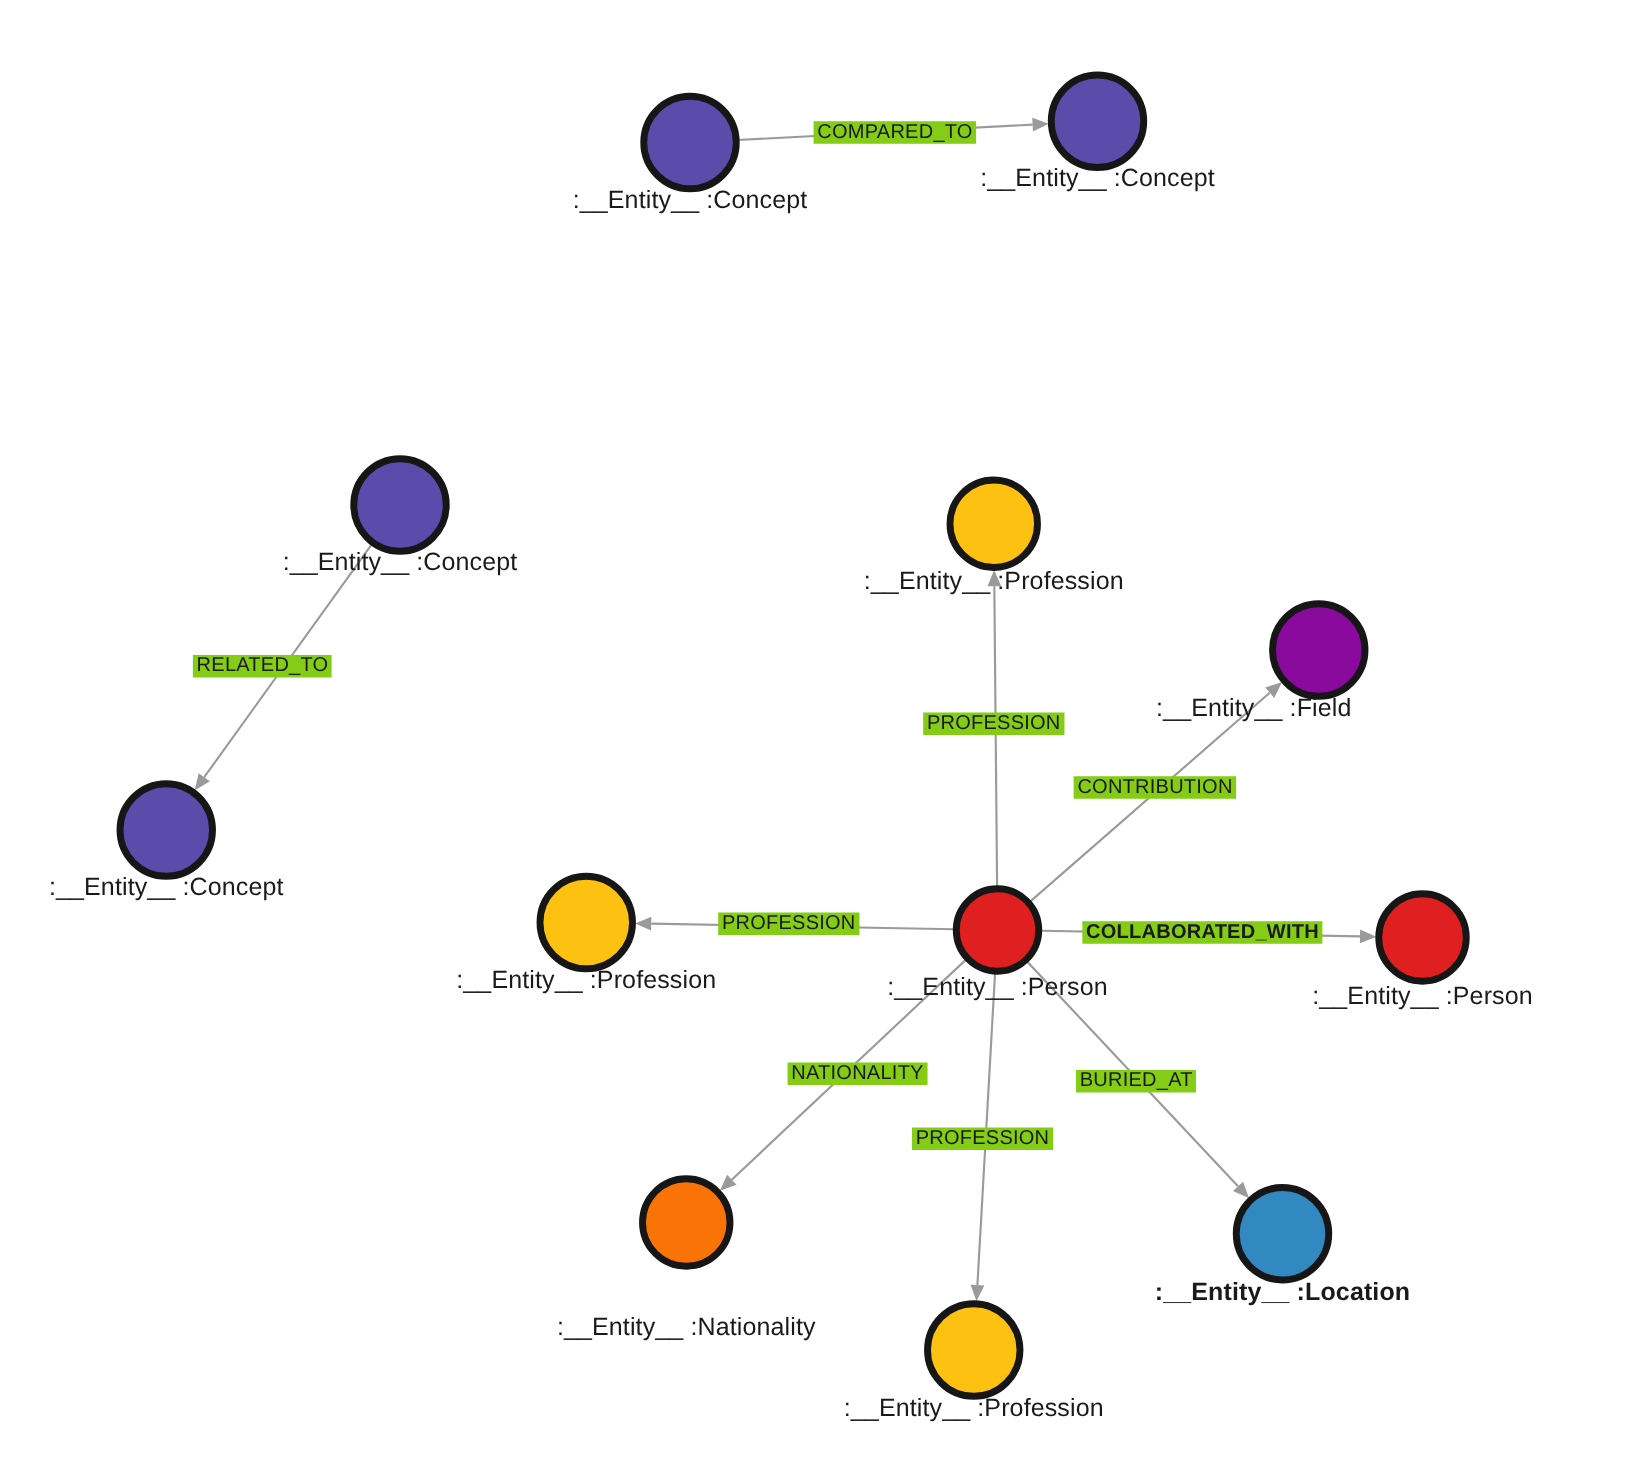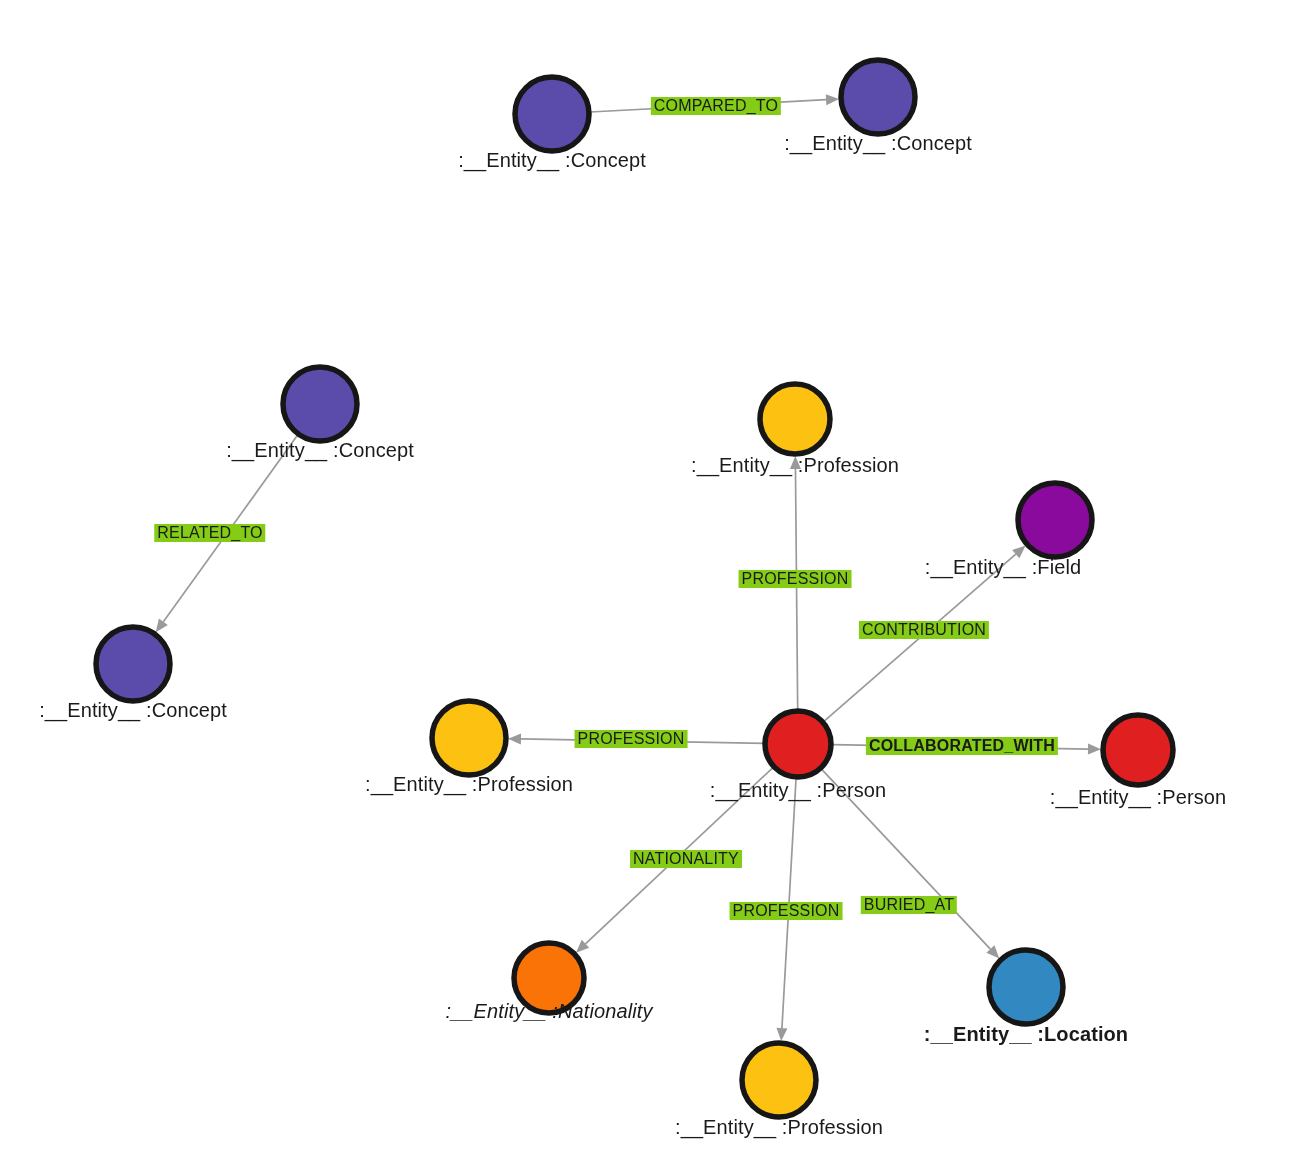--- a/index.html
+++ b/index.html
@@ -105,27 +105,27 @@
   </svg>
   <div id="labels-layer">
       <div class="edge-caption" style="left: 716px; top: 106px;">COMPARED_TO</div>
       <div class="edge-caption" style="left: 210px; top: 533px;">RELATED_TO</div>
       <div class="edge-caption" style="left: 795px; top: 579px;">PROFESSION</div>
       <div class="edge-caption" style="left: 924px; top: 630px;">CONTRIBUTION</div>
       <div class="edge-caption" style="left: 631px; top: 739px;">PROFESSION</div>
       <div class="edge-caption" style="left: 962px; top: 746px; font-weight: bold;">COLLABORATED_WITH</div>
       <div class="edge-caption" style="left: 686px; top: 859px;">NATIONALITY</div>
       <div class="edge-caption" style="left: 786px; top: 911px;">PROFESSION</div>
-      <div class="edge-caption" style="left: 909px; top: 865px; margin-top: 40px;">BURIED_AT</div>
+      <div class="edge-caption" style="left: 909px; top: 865px;">BURIED_AT</div>
       <div class="node-caption" style="left: 552px; top: 150px;">:__Entity__ :Concept</div>
       <div class="node-caption" style="left: 878px; top: 133px;">:__Entity__ :Concept</div>
       <div class="node-caption" style="left: 320px; top: 440px;">:__Entity__ :Concept</div>
       <div class="node-caption" style="left: 133px; top: 700px;">:__Entity__ :Concept</div>
       <div class="node-caption" style="left: 795px; top: 455px;">:__Entity__ :Profession</div>
       <div class="node-caption" style="left: 1003px; top: 557px;">:__Entity__ :Field</div>
       <div class="node-caption" style="left: 469px; top: 774px;">:__Entity__ :Profession</div>
       <div class="node-caption" style="left: 798px; top: 780px;">:__Entity__ :Person</div>
       <div class="node-caption" style="left: 1138px; top: 787px;">:__Entity__ :Person</div>
-      <div class="node-caption" style="left: 549px; top: 1001px; font-style: italic;">:__Entity__ :Nationality</div>
+      <div class="node-caption" style="left: 549px; top: 1052px;">:__Entity__ :Nationality</div>
       <div class="node-caption" style="left: 1026px; top: 1024px; font-weight: bold;">:__Entity__ :Location</div>
       <div class="node-caption" style="left: 779px; top: 1117px;">:__Entity__ :Profession</div>
     </div>
 </div>
 
 </body></html>

